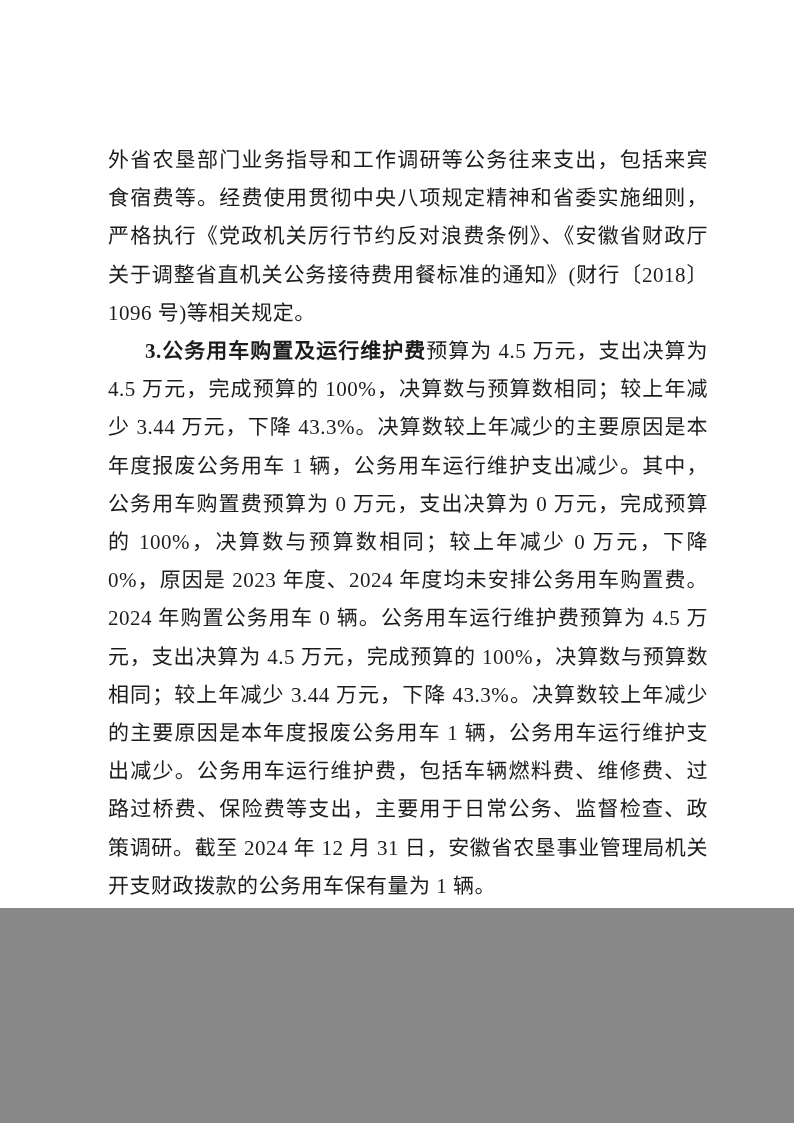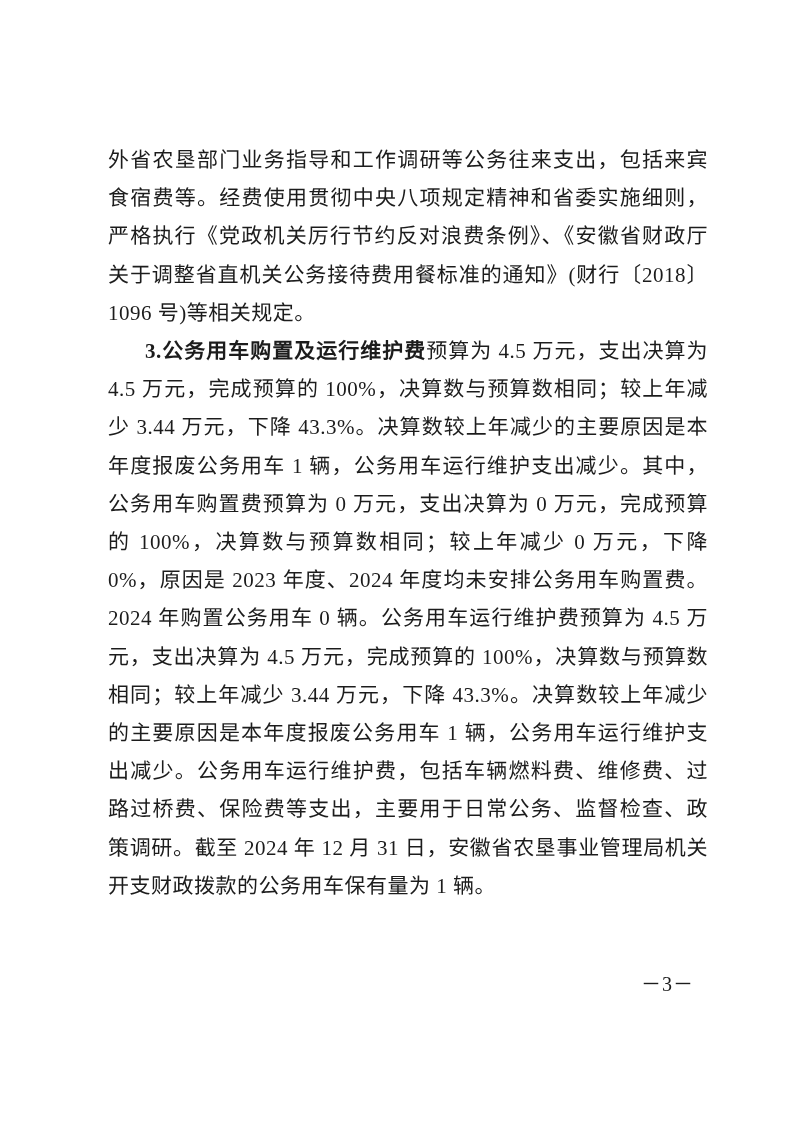--- a/index.html
+++ b/index.html
@@ -3,21 +3,21 @@
 <meta charset="utf-8">
 <style>
   html, body {
     margin: 0;
     padding: 0;
     background: #888;
   }
   .page {
     position: relative;
     width: 794px;
-    height: 1123px;
+    height: 908px;
     margin: 0 auto;
     background: #ffffff;
     font-family: "Liberation Serif", "DejaVu Serif", serif;
     color: #1c1c1c;
     overflow: hidden;
   }
   .content {
     position: absolute;
     left: 108px;
     top: 141px;

